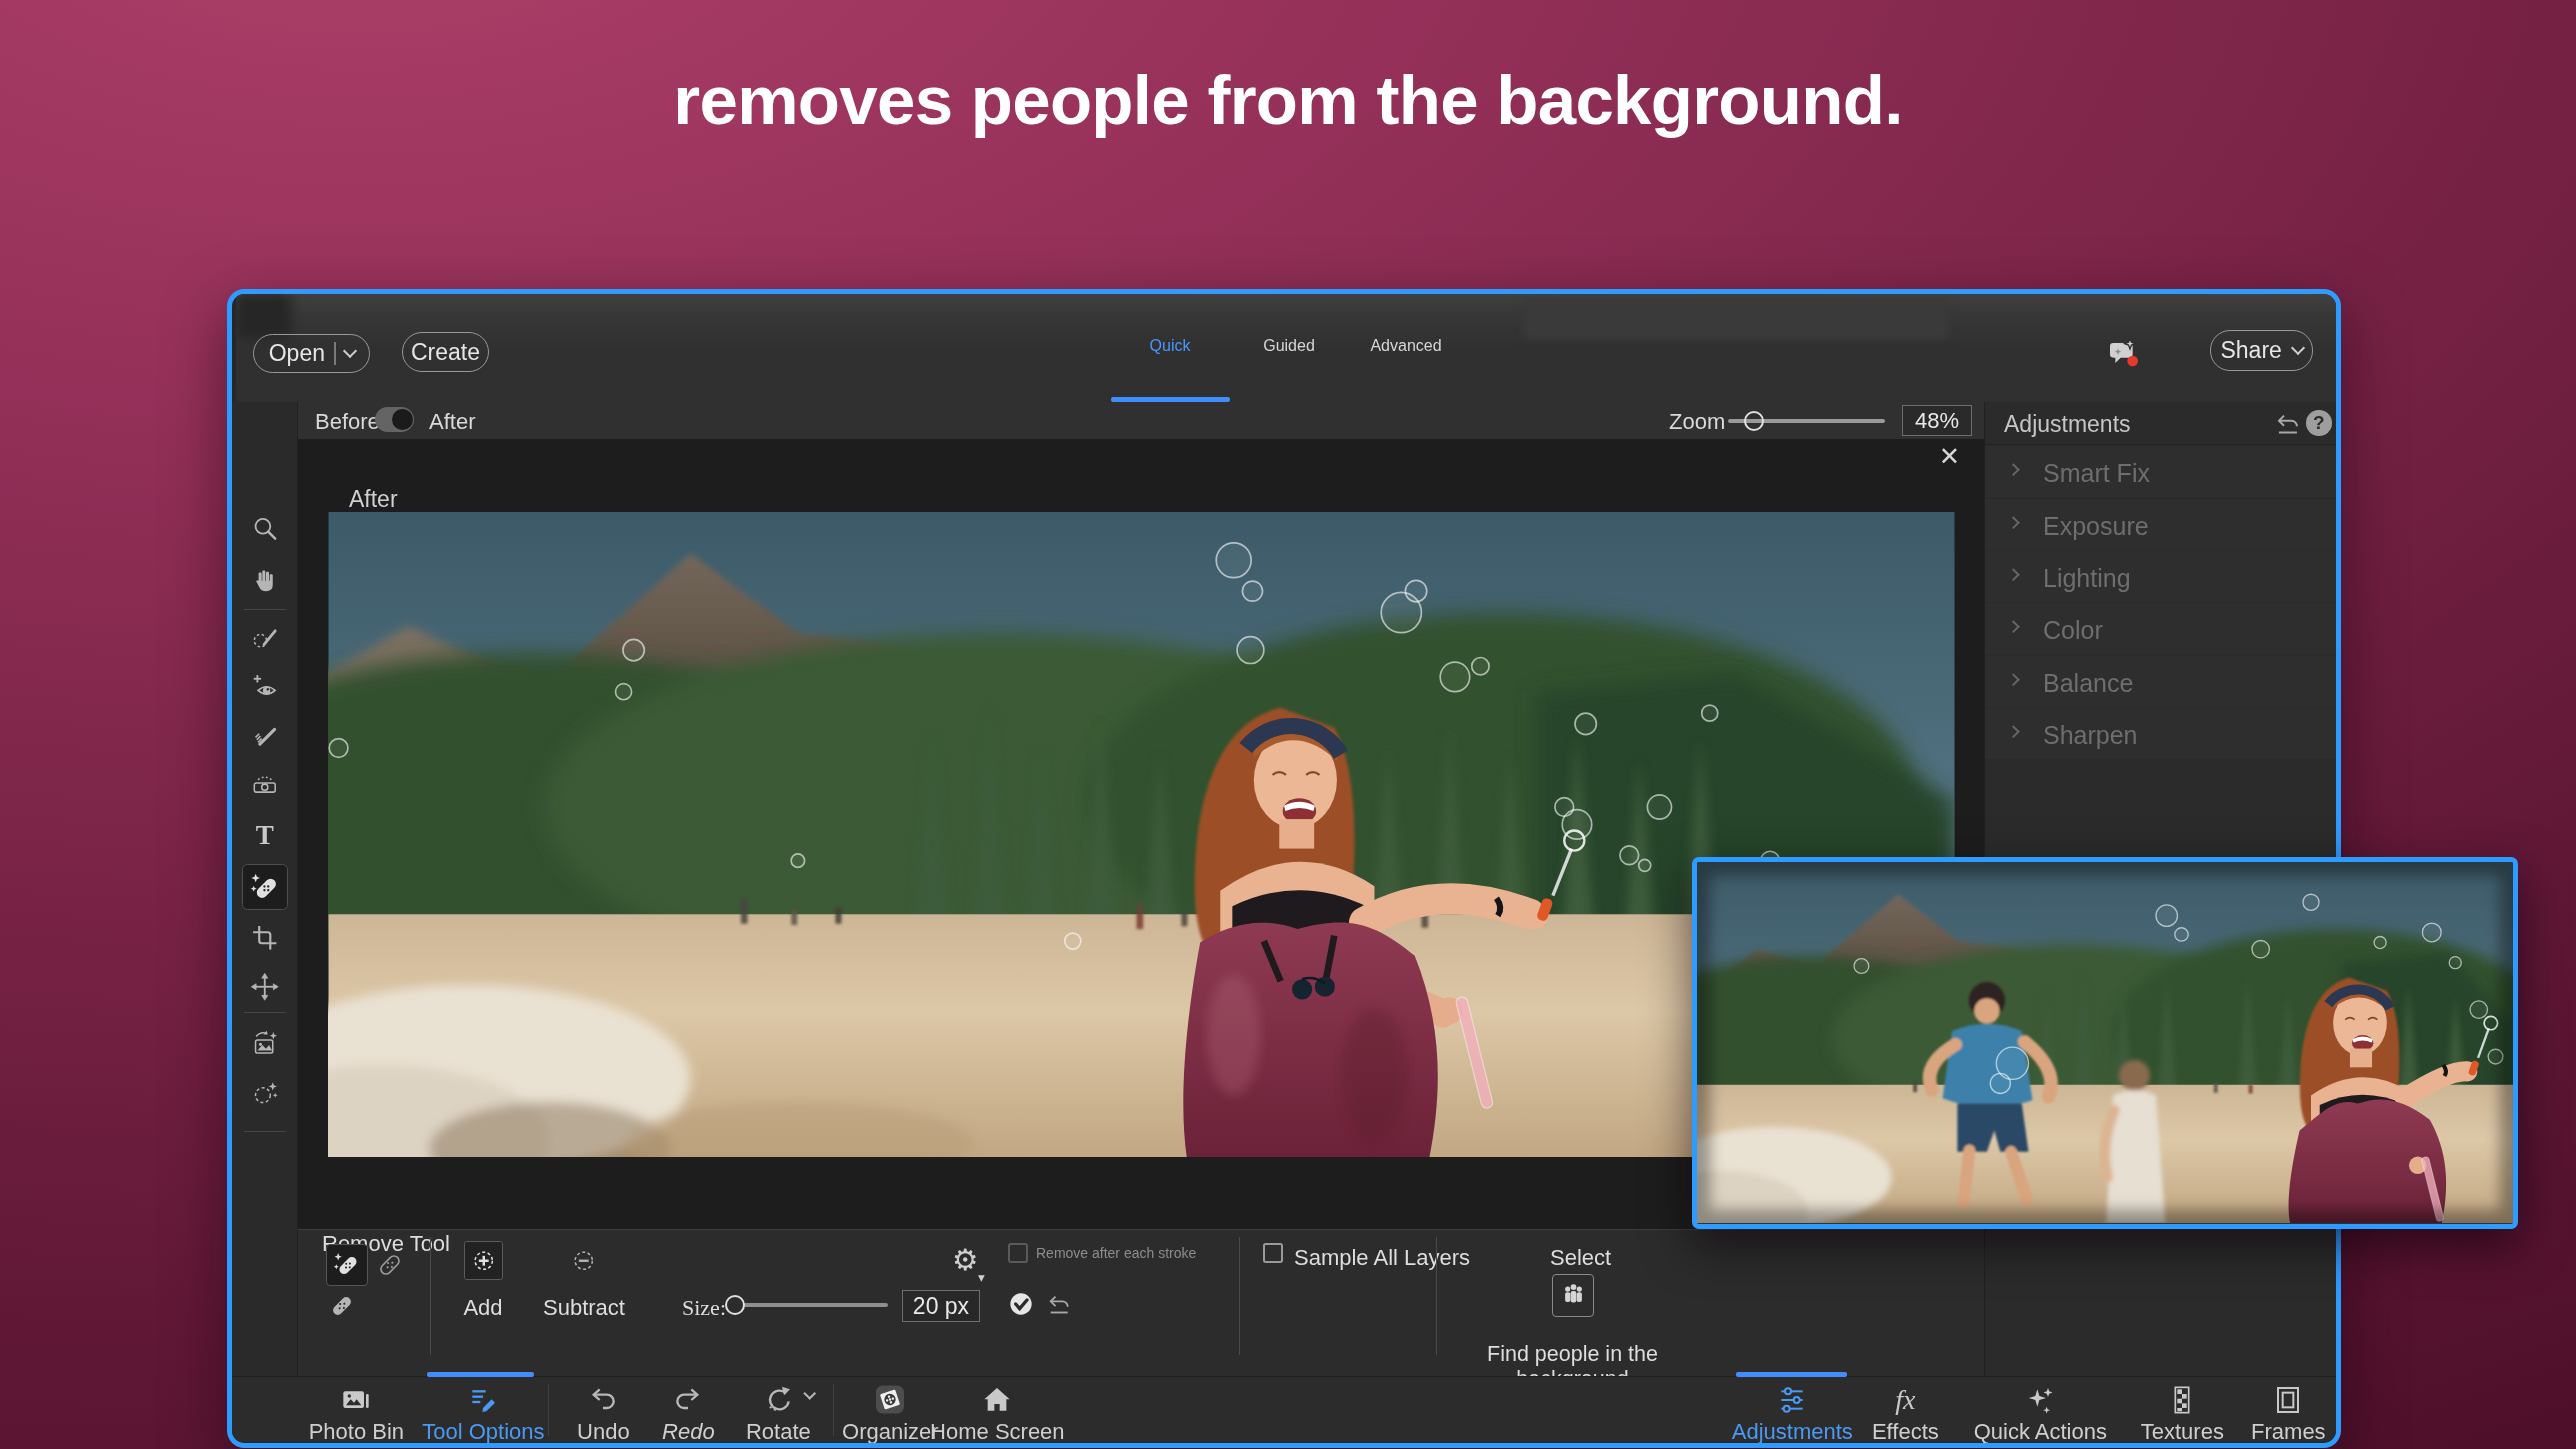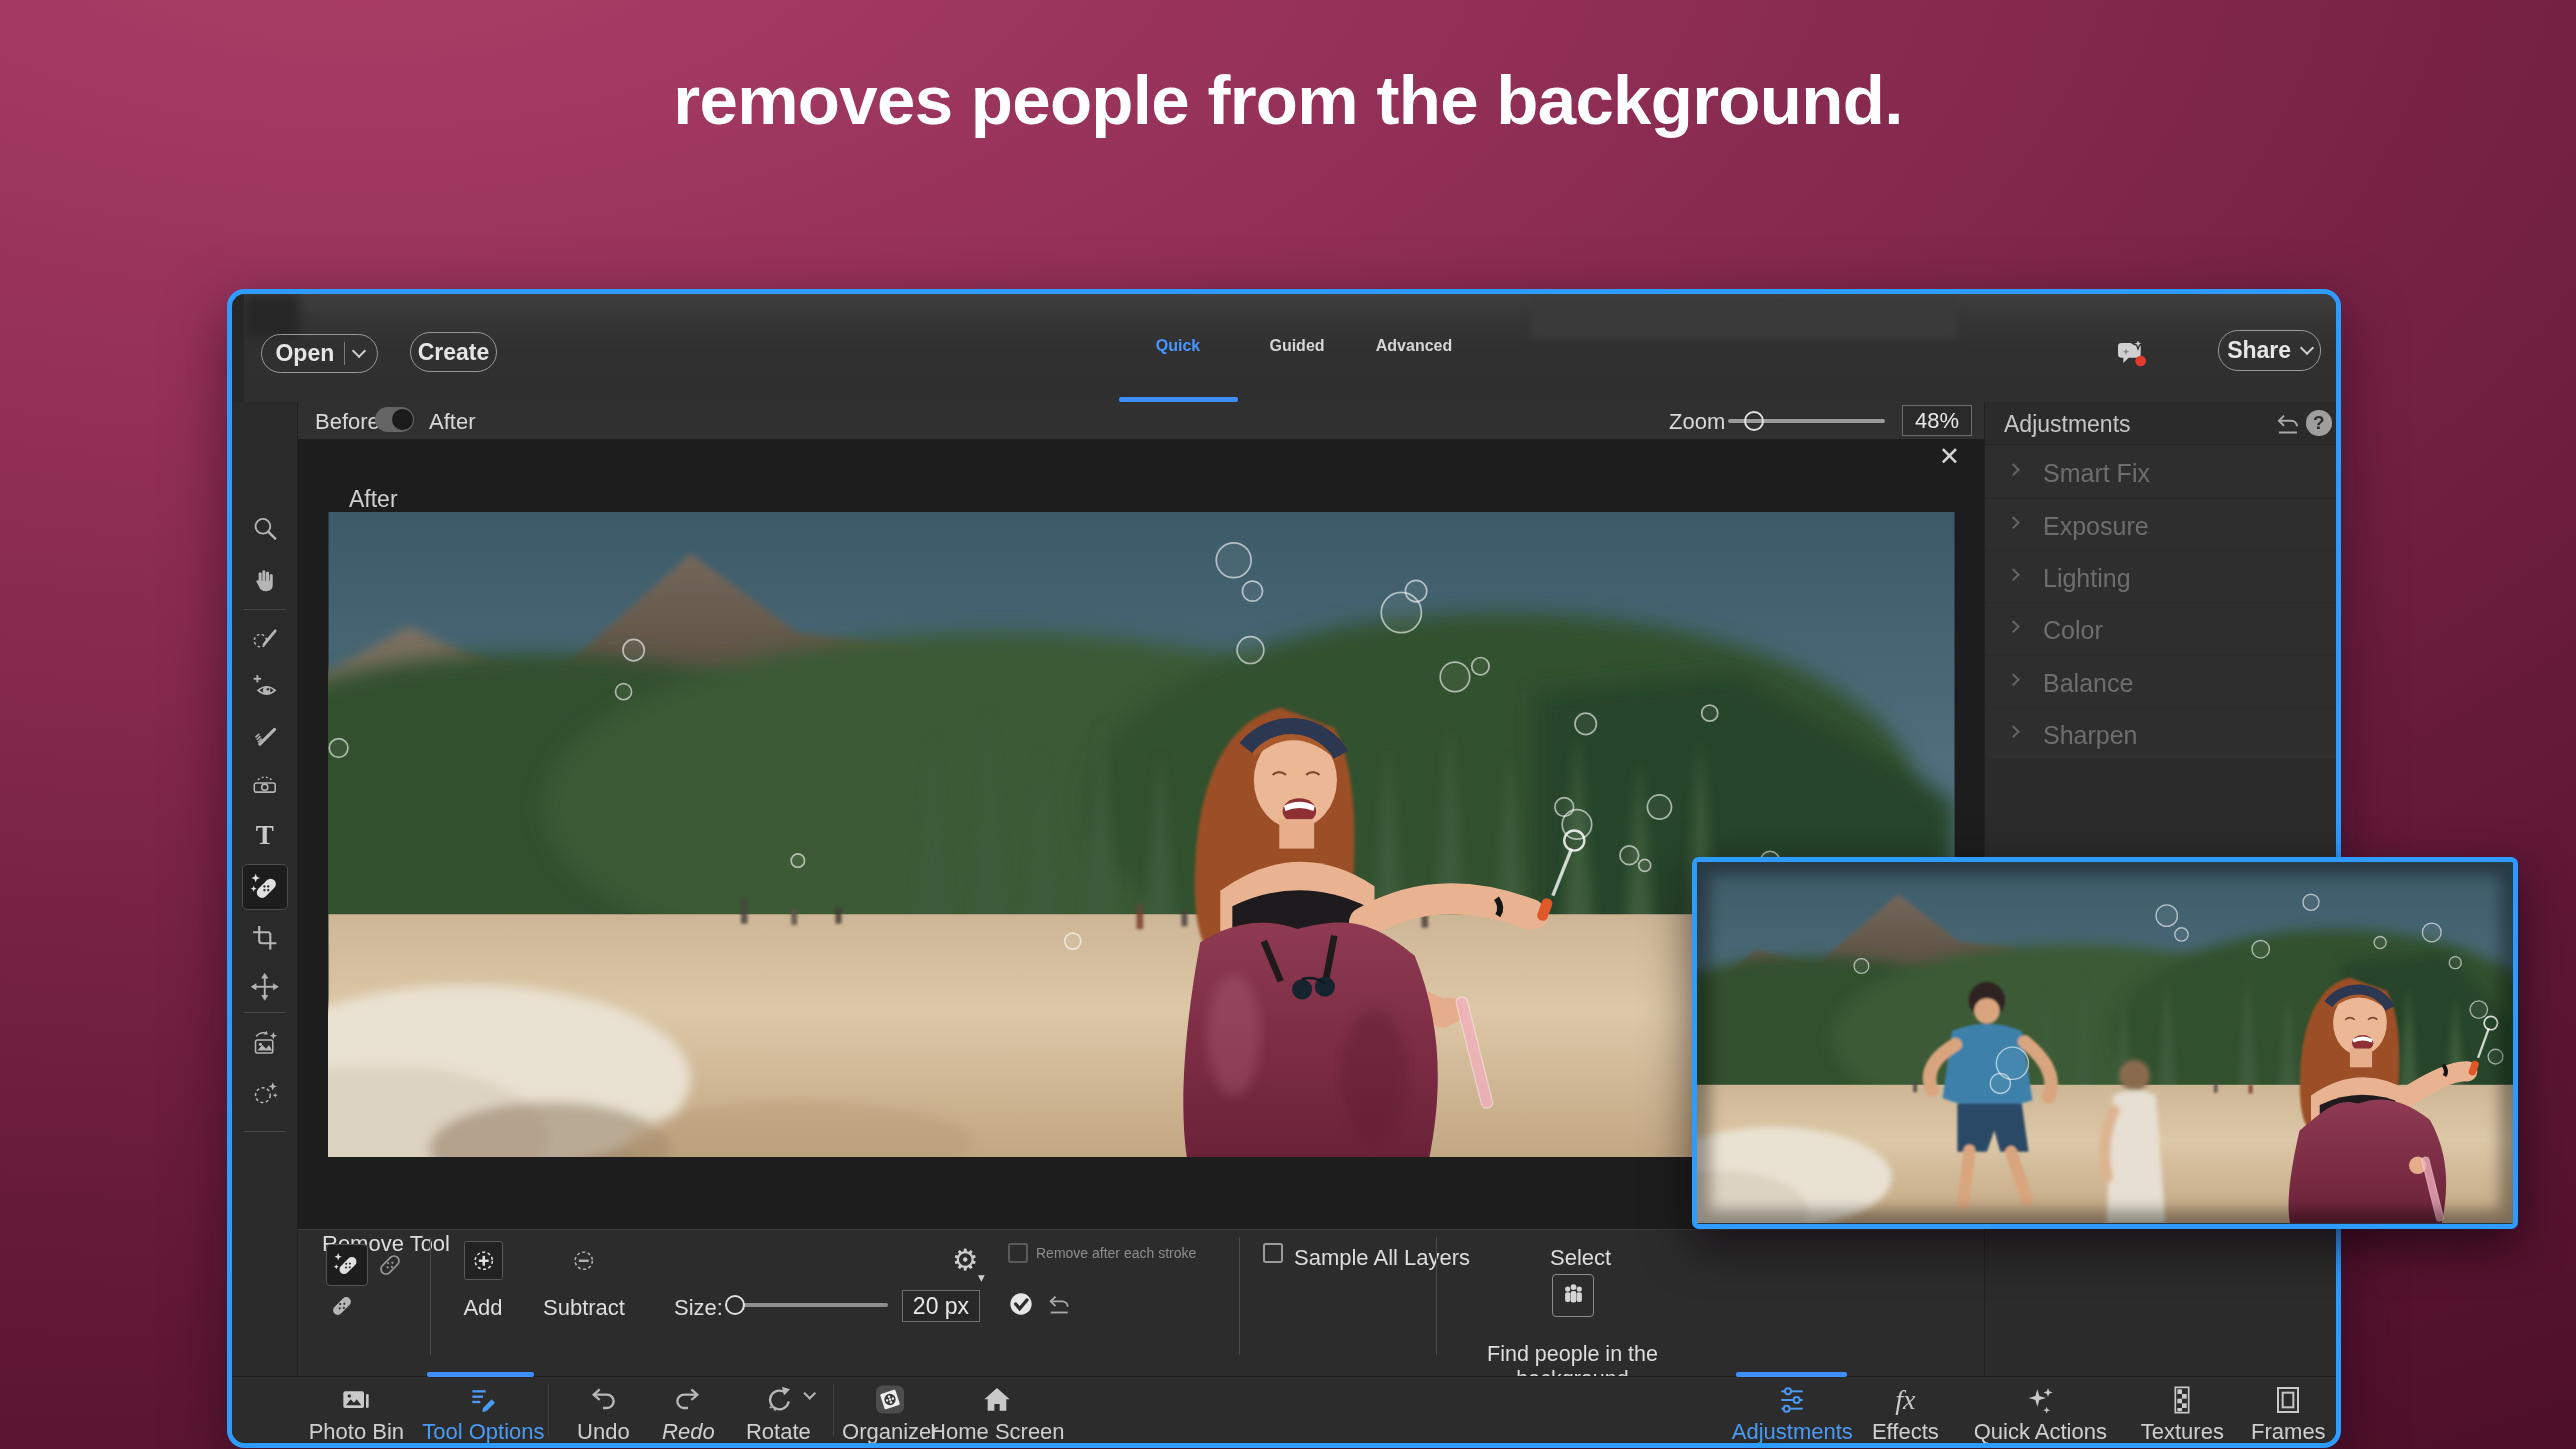--- a/index.html
+++ b/index.html
@@ -9,22 +9,22 @@
     background:radial-gradient(150% 130% at 14% -8%, #ad4069 0%, #96315a 26%, #7b2448 52%, #611837 76%, #4e0f2a 100%);}
   .abs{position:absolute;}
   
   #headline{position:absolute;top:56px;left:0;width:2576px;text-align:center;color:#fff;
     font-size:69px;line-height:89px;font-weight:bold;letter-spacing:-0.7px;}
   
   #appwin{position:absolute;left:227px;top:289px;width:2114px;height:1159px;
     border:5.4px solid #2e9bff;border-radius:17.4px;background:#272727;overflow:hidden;
     box-shadow:0 20px 60px rgba(30,5,18,.55);}
   
-  #header{position:absolute;left:12px;top:0;width:2236px;height:108px;
-    background:linear-gradient(180deg,#404040 0%,#373737 18%,#303030 52%,#2f2f2f 100%);font-weight:bold;}
+  #header{position:absolute;left:4px;top:0;width:2236px;height:108px;
+    background:linear-gradient(180deg,#404040 0%,#373737 18%,#303030 52%,#2f2f2f 100%);}
   .pill{position:absolute;border:1.3px solid #989898;border-radius:20px;color:#e6e6e6;
     font-size:23px;display:flex;align-items:center;justify-content:center;background:transparent;}
   #open-pill{left:17.4px;top:40px;width:117px;height:39px;gap:9.4px;}
   #open-pill .sep{width:1.3px;height:23px;background:#7a7a7a;}
   #create-pill{left:166px;top:38px;width:87px;height:40px;}
   .chev{width:10px;height:10px;border-right:2px solid #cfcfcf;border-bottom:2px solid #cfcfcf;
     transform:rotate(45deg);margin-top:-5.4px;}
   .tab{position:absolute;top:43px;transform:translateX(-50%);font-size:16px;color:#d6d6d6;cursor:default;text-align:center;}
   .tab.active{color:#4a96ff;}
   #tab-underline{position:absolute;left:875px;top:103px;width:119px;height:4.7px;background:#3f8efc;border-radius:2px;}
@@ -482,21 +482,21 @@
       <span class="optlabel" style="left:185px;top:65px;transform:translateX(-50%);">Add</span>
 
       <div class="abs" style="left:271px;top:16px;width:29.5px;height:29.5px;">
         <svg width="29.5" height="29.5" viewBox="0 0 48 48" stroke="#b0b0b0" fill="none">
           <circle cx="24" cy="24" r="14" stroke-width="2.5" stroke-dasharray="5 4"></circle>
           <line x1="16" y1="24" x2="32" y2="24" stroke-width="4"></line>
         </svg>
       </div>
       <span class="optlabel" style="left:286px;top:65px;transform:translateX(-50%);">Subtract</span>
 
-      <span class="optlabel" style="left:376px;top:65px;">Size:</span>
+      <span class="optlabel" style="left:384px;top:65px;font-family:Liberation Serif, serif;">Size:</span>
       <div class="slider-track" style="left:445px;top:73px;width:145px;background:#8f8f8f;"></div>
       <div class="slider-knob" style="left:427px;top:65px;"></div>
       <div id="size-value-box">20 px</div>
 
       <div id="gear">⚙</div>
       <div id="gear-caret">▾</div>
 
       <div class="abs" style="left:711px;top:62px;width:24px;height:24px;">
         <svg width="24" height="24" viewBox="0 0 36 36">
           <circle cx="18" cy="18" r="16" fill="#e6e6e6"></circle>

